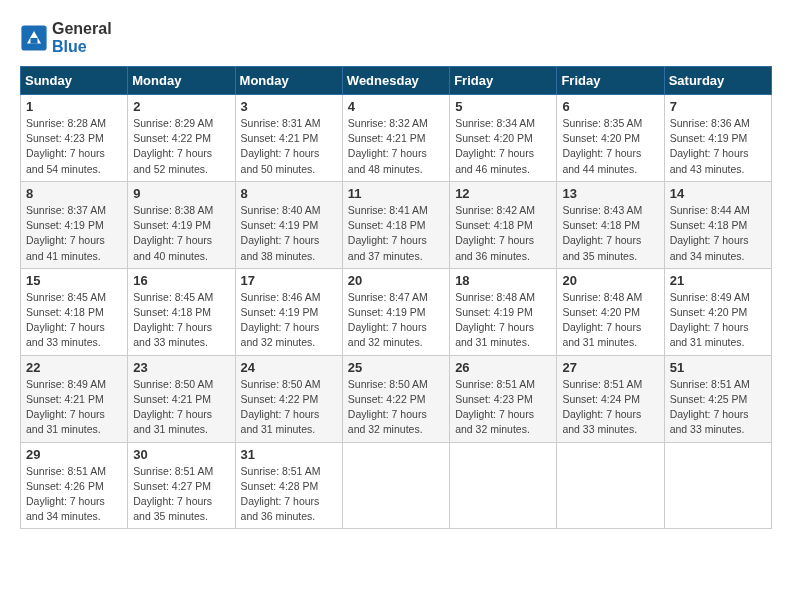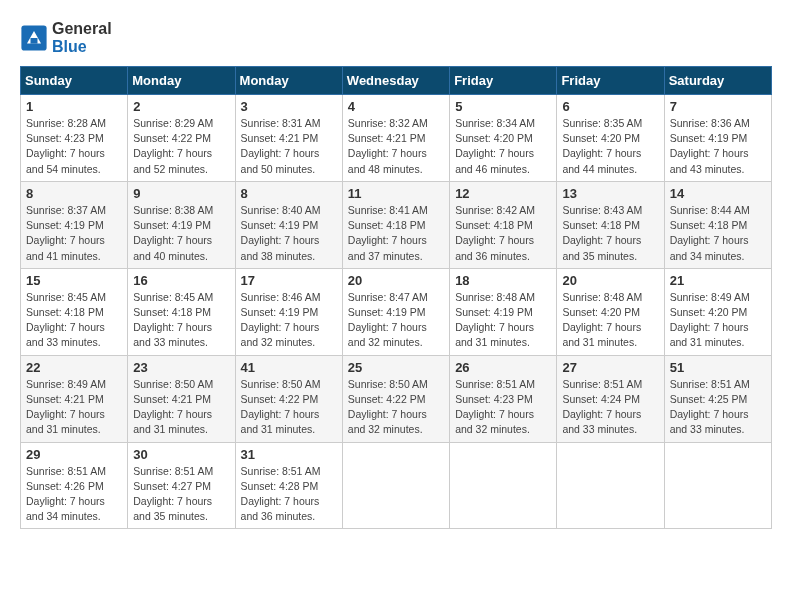--- a/index.html
+++ b/index.html
@@ -297,21 +297,21 @@
         </td>
         <td>
           <span class="day-num">23</span>
           <div class="day-info">
             Sunrise: 8:50 AM<br>
             Sunset: 4:21 PM<br>
             Daylight: 7 hours <br>and 31 minutes.
           </div>
         </td>
         <td>
-          <span class="day-num">41</span>
+          <span class="day-num">24</span>
           <div class="day-info">
             Sunrise: 8:50 AM<br>
             Sunset: 4:22 PM<br>
             Daylight: 7 hours <br>and 31 minutes.
           </div>
         </td>
         <td>
           <span class="day-num">25</span>
           <div class="day-info">
             Sunrise: 8:50 AM<br>

